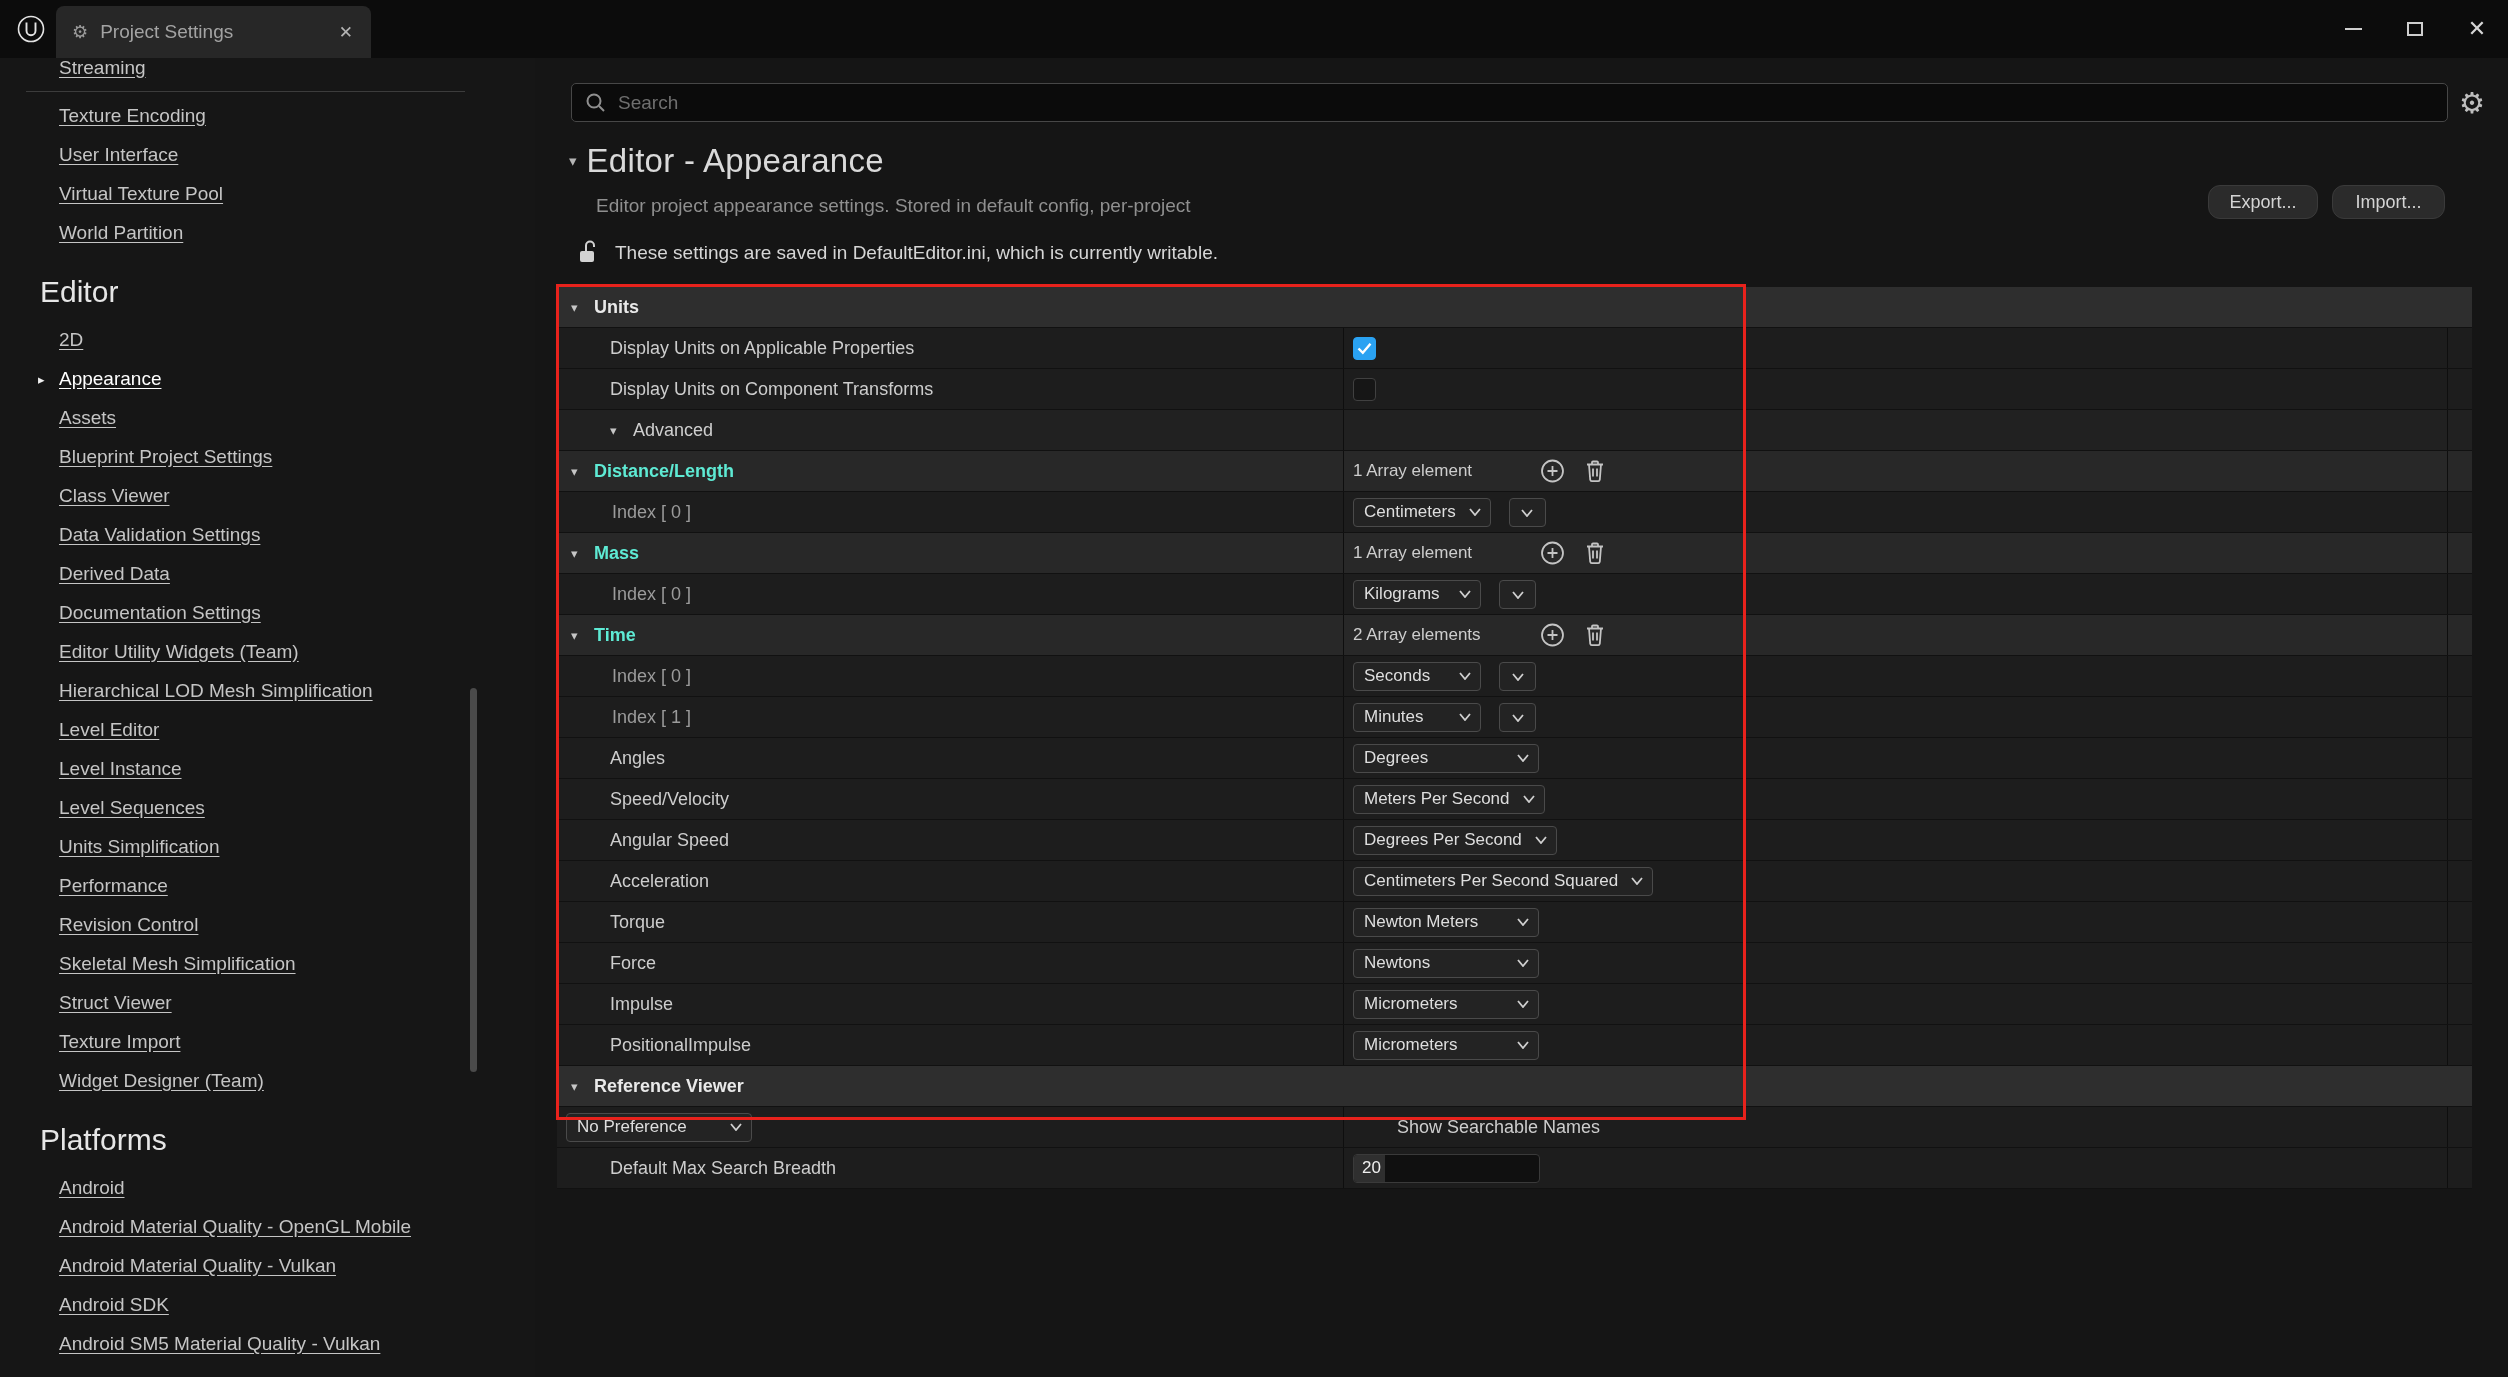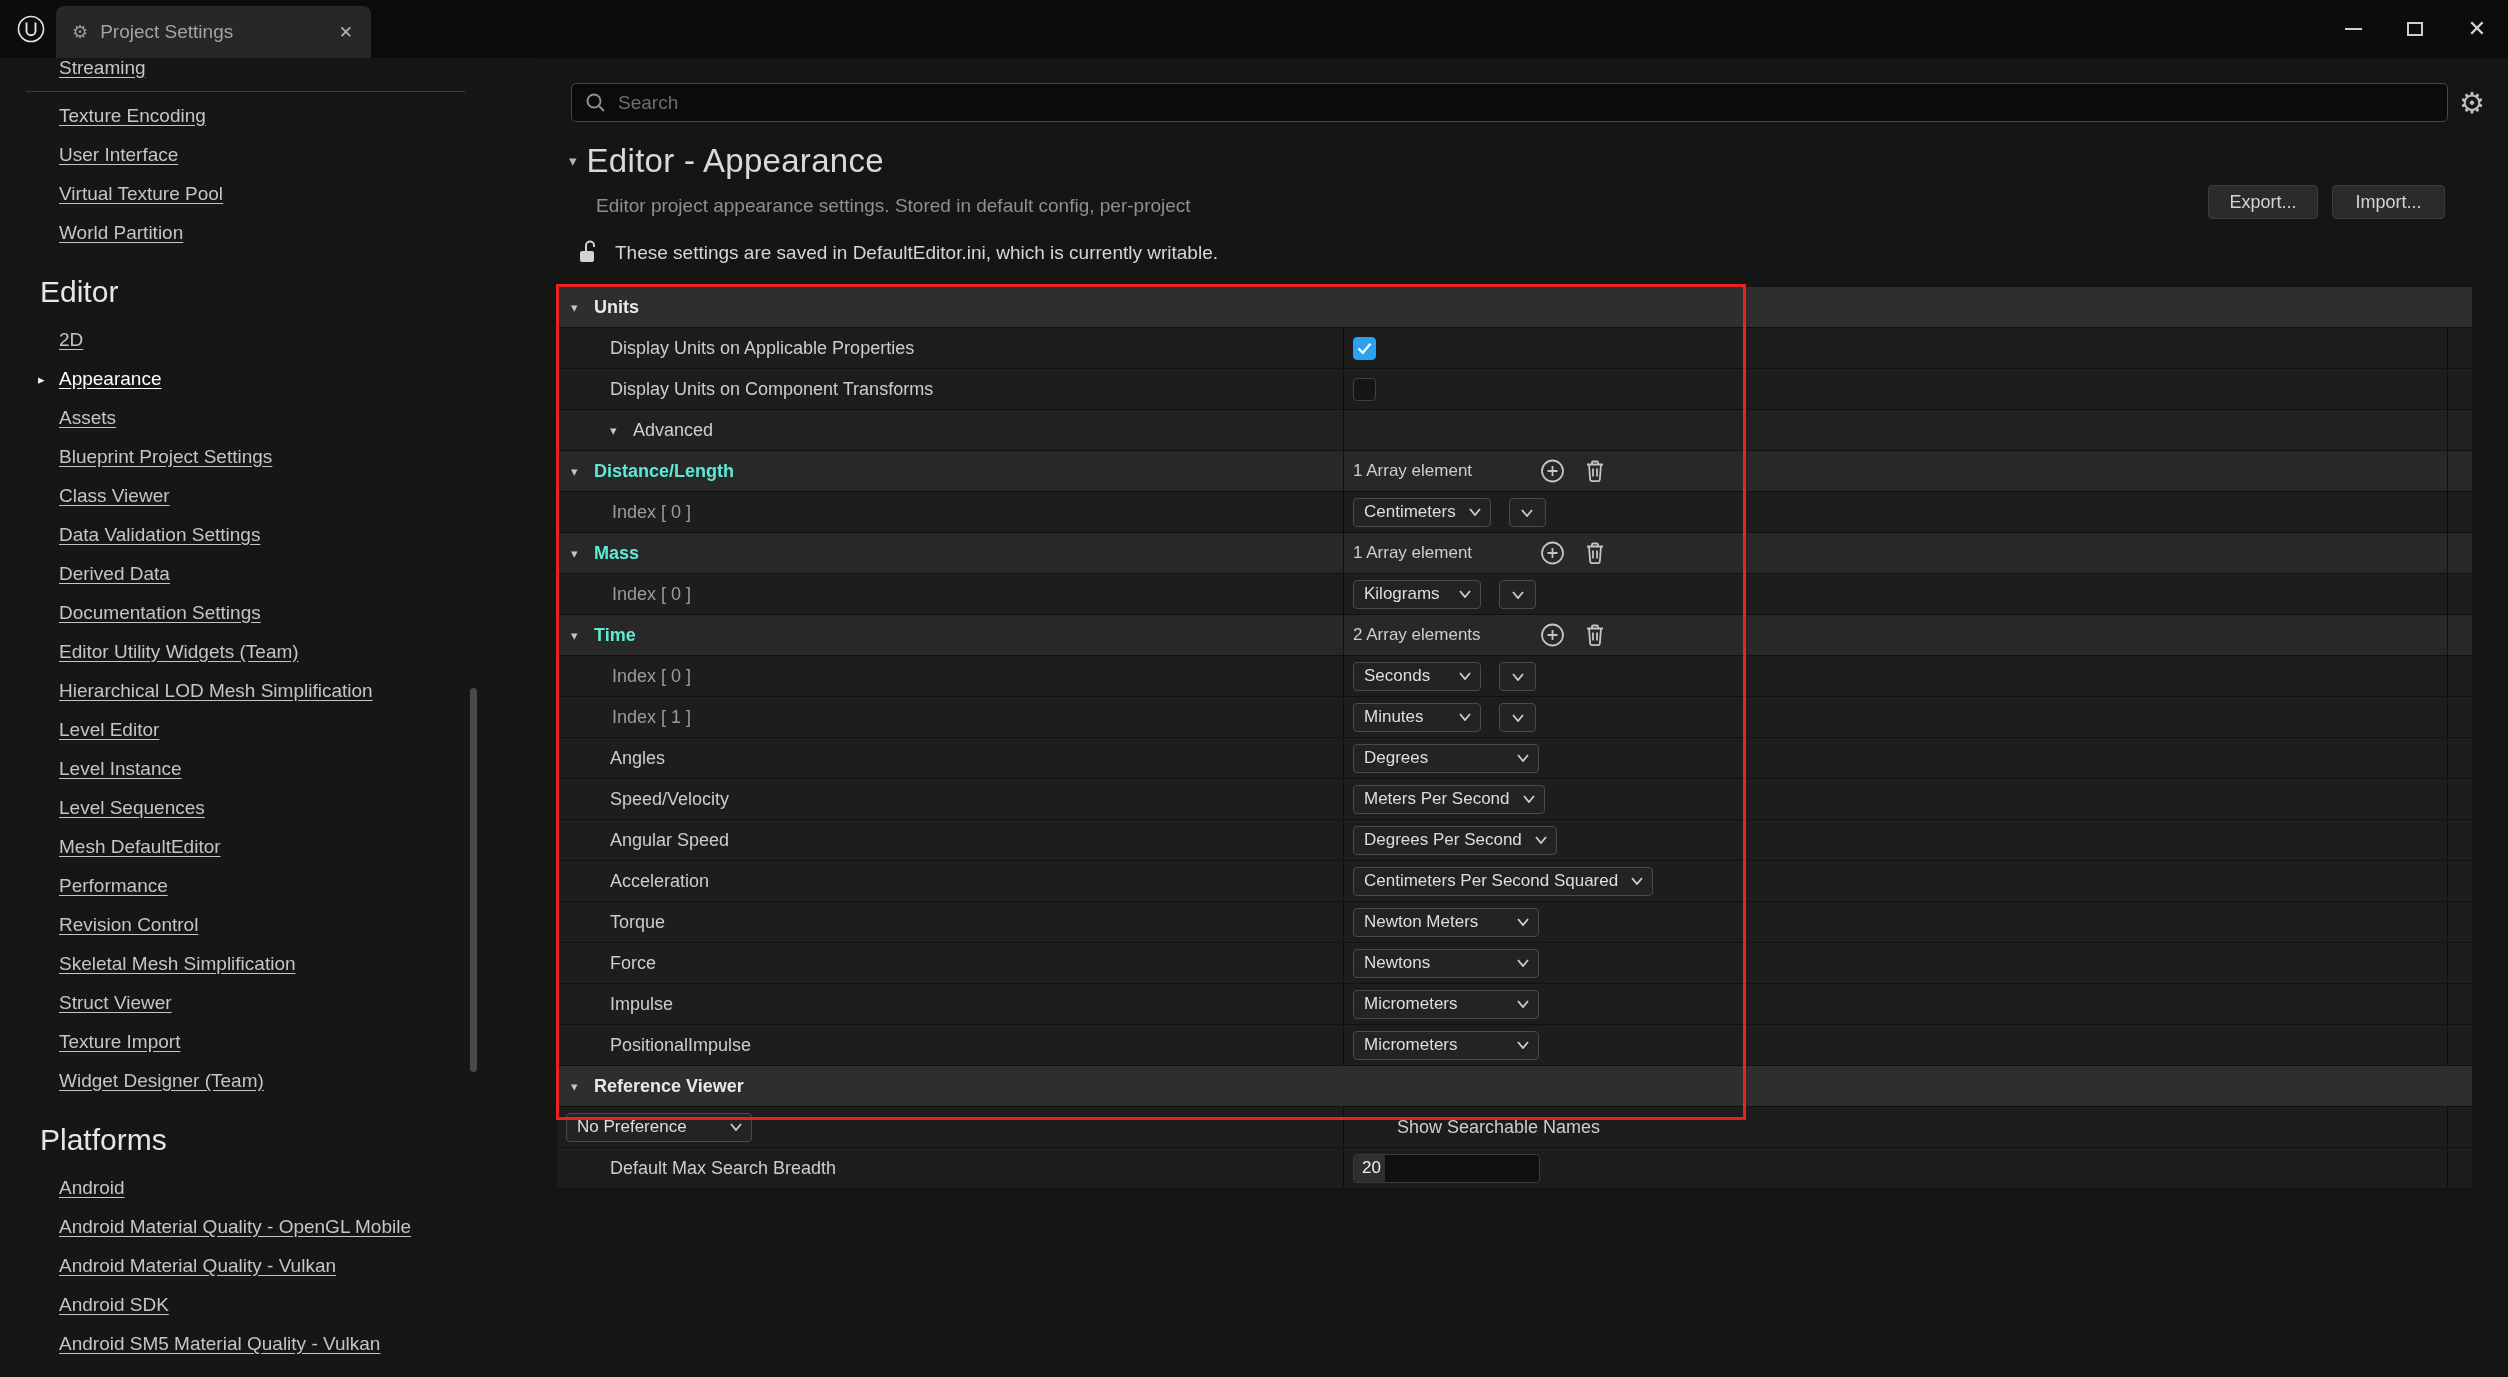--- a/index.html
+++ b/index.html
@@ -37,21 +37,21 @@
   .main{position:absolute;left:535px;top:58px;width:1973px;height:1319px;background:#151515;}
   .searchbar{position:absolute;left:36px;top:25px;width:1877px;height:39px;background:#0b0b0b;border:1px solid #474747;border-radius:5px;display:flex;align-items:center;padding:0 12px;}
   .search-icon{display:flex;margin-right:11px;}
   .search-input{flex:1;background:transparent;border:none;outline:none;color:#cfcfcf;font-size:19px;font-family:"Liberation Sans",sans-serif;}
   .search-input::placeholder{color:#6f6f6f;}
   .gear-btn{position:absolute;left:1917px;top:25px;width:40px;height:40px;background:transparent;border:none;color:#bdbdbd;font-size:29px;display:flex;align-items:center;justify-content:center;cursor:pointer;font-family:"DejaVu Sans",sans-serif;}
   .page-title-row{position:absolute;left:34px;top:82px;height:42px;display:flex;align-items:center;}
   .title-arrow{font-size:15px;color:#b5b5b5;margin-right:10px;cursor:pointer;}
   .page-title{font-size:33px;font-weight:400;color:#d9d9d9;letter-spacing:.3px;}
   .page-subtitle{position:absolute;left:61px;top:136px;font-size:19px;color:#8f8f8f;line-height:24px;}
-  .btn{position:absolute;top:127px;height:34px;background:#2b2b2b;border:1px solid #3a3a3a;border-radius:4px;color:#d4d4d4;font-size:18px;font-family:"Liberation Sans",sans-serif;cursor:pointer;}
+  .btn{position:absolute;top:127px;height:34px;background:#2b2b2b;border:1px solid #3a3a3a;border-radius:12px;color:#d4d4d4;font-size:18px;font-family:"Liberation Sans",sans-serif;cursor:pointer;}
   .btn.export{left:1673px;width:110px;}
   .btn.import{left:1797px;width:113px;}
   .config-note-row{position:absolute;left:42px;top:178px;height:34px;display:flex;align-items:center;gap:16px;}
   .config-note{font-size:19px;color:#d6d6d6;}
 
   
   .settings-table{position:absolute;left:22px;top:229px;width:1915px;}
   .row{display:grid;grid-template-columns:787px 1104px 24px;height:41px;background:#1d1d1d;border-bottom:1px solid #111111;}
   .row.cat{grid-template-columns:1fr;background:#2e2e2e;}
   .row.adv{background:#212121;}
@@ -187,21 +187,21 @@
       <div class="sb-item">
 
     <span class="sb-label">Level Instance</span>
   </div>
       <div class="sb-item">
 
     <span class="sb-label">Level Sequences</span>
   </div>
       <div class="sb-item">
 
-    <span class="sb-label">Mesh DefaultEditor</span>
+    <span class="sb-label">Units Simplification</span>
   </div>
       <div class="sb-item">
 
     <span class="sb-label">Performance</span>
   </div>
       <div class="sb-item">
 
     <span class="sb-label">Revision Control</span>
   </div>
       <div class="sb-item">

